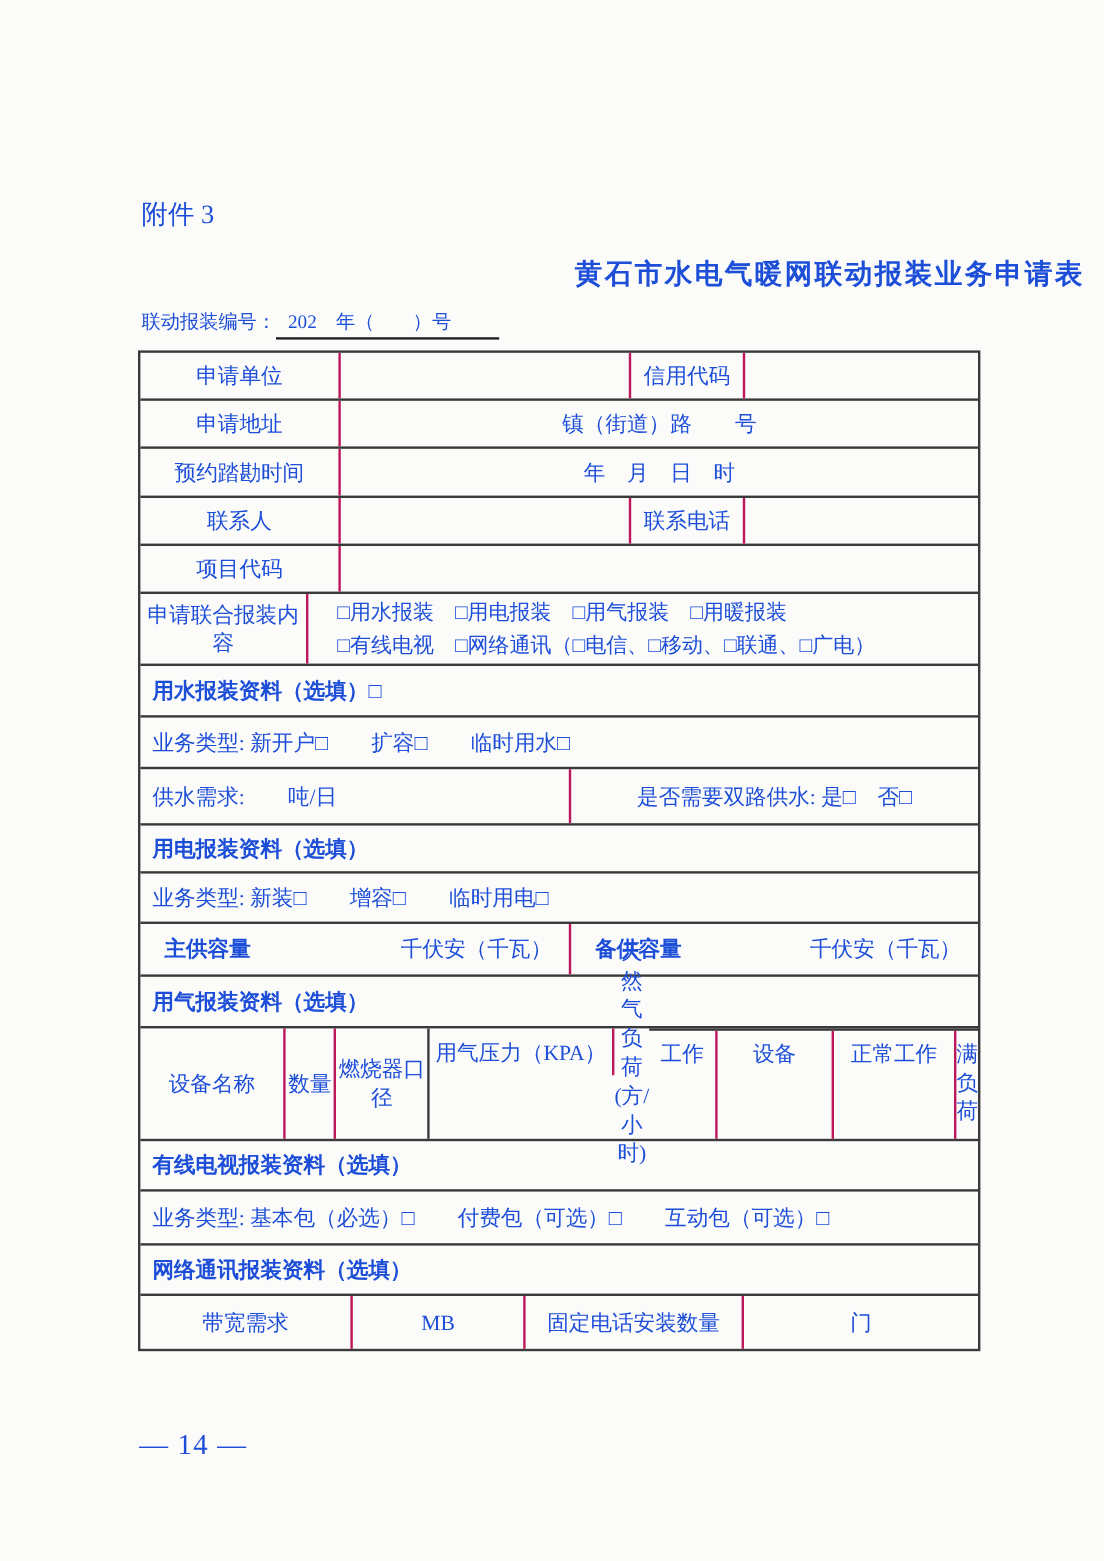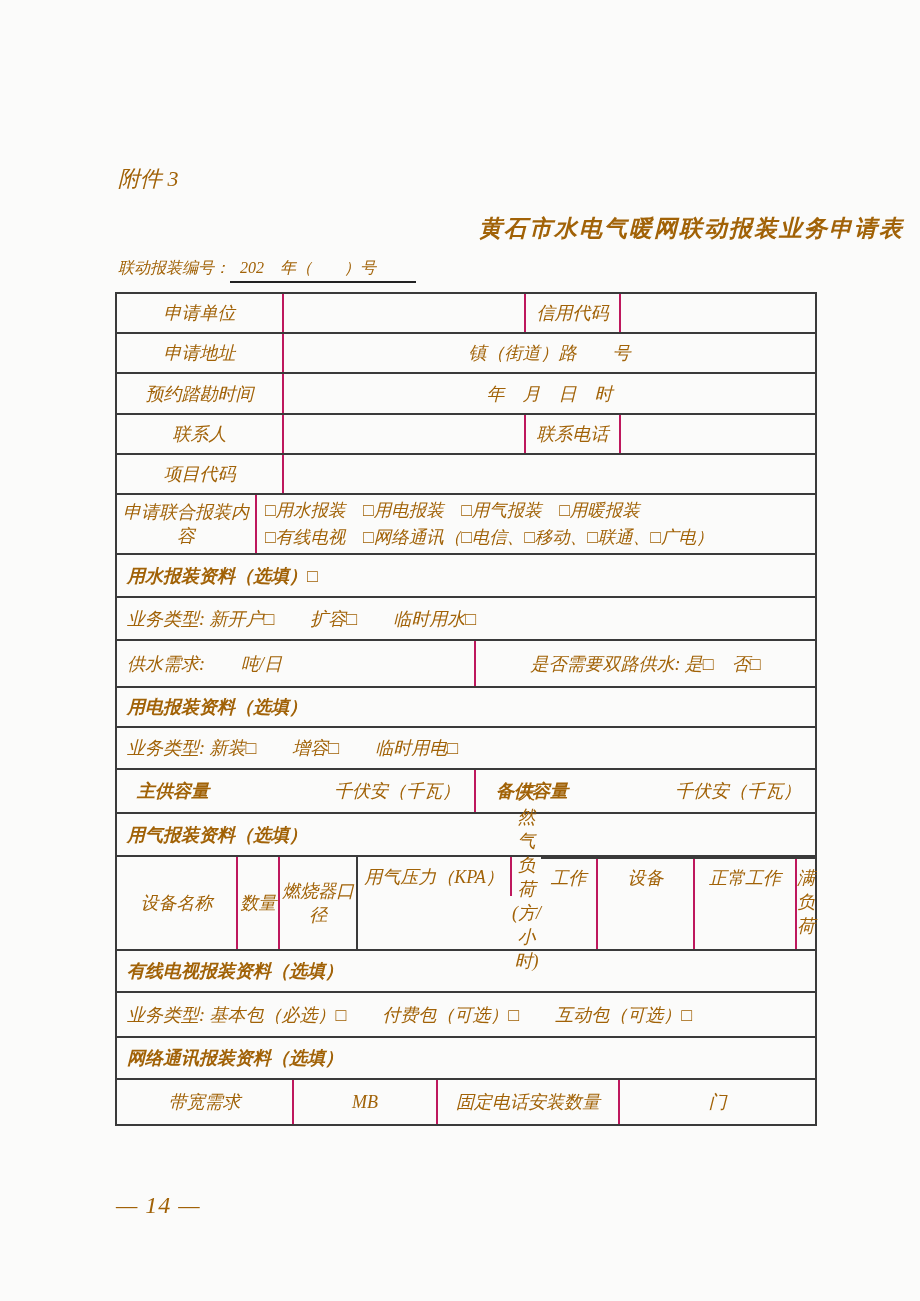--- a/index.html
+++ b/index.html
@@ -1,23 +1,22 @@
 <!DOCTYPE html>
 <html><head>
 <meta charset="utf-8">
 <style>
   html,body{margin:0;padding:0;}
   .page{
     position:relative;
     width:920px;height:1301px;
     background:#fbfbfa;
     font-family:"Liberation Serif","DejaVu Serif",serif;
-    color:#a16207;
+    color:#1d4ed8;
     overflow:hidden;
-    font-style:italic;
   }
   .attachment{
     position:absolute;left:118px;top:164px;
     font-size:22px;
   }
   .title{
     position:absolute;left:0;right:0;top:197px;
     margin:16px;text-align:right;
     font-size:23px;font-weight:bold;letter-spacing:2px;
   }
@@ -44,21 +43,21 @@
     box-sizing:border-box;min-width:0;
   }
   .cell + .cell{border-left:2px solid #be185d;}
   .grow{flex:1;}
   .c-center{justify-content:center;text-align:center;}
   .c-left{padding-left:10px;}
   .bold{font-weight:bold;}
   .split{justify-content:space-between;padding-left:20px;padding-right:14px;}
   .joint-lines{
     display:flex;flex-direction:column;justify-content:center;
-    padding-left:8px;line-height:27px;font-size:17.5px;
+    padding-left:24px;line-height:27px;font-size:17.5px;
   }
   .gas-right{flex:1;display:flex;border-left:2px solid #3a3a3a;}
   .gas-right .grow-sub{flex:1;display:flex;border-top:2px solid #3a3a3a;}
   .gas-right .toprow{display:flex;height:39px;}
   .gas-right .toprow .cell:first-child{border-left:none;}
   .gas-right .grow-sub .cell:first-child{border-left:none;}
   .sub-top{align-items:flex-start;padding-top:7px;}
   .footer{
     position:absolute;left:116px;top:1192px;
     font-size:24px;letter-spacing:1px;

